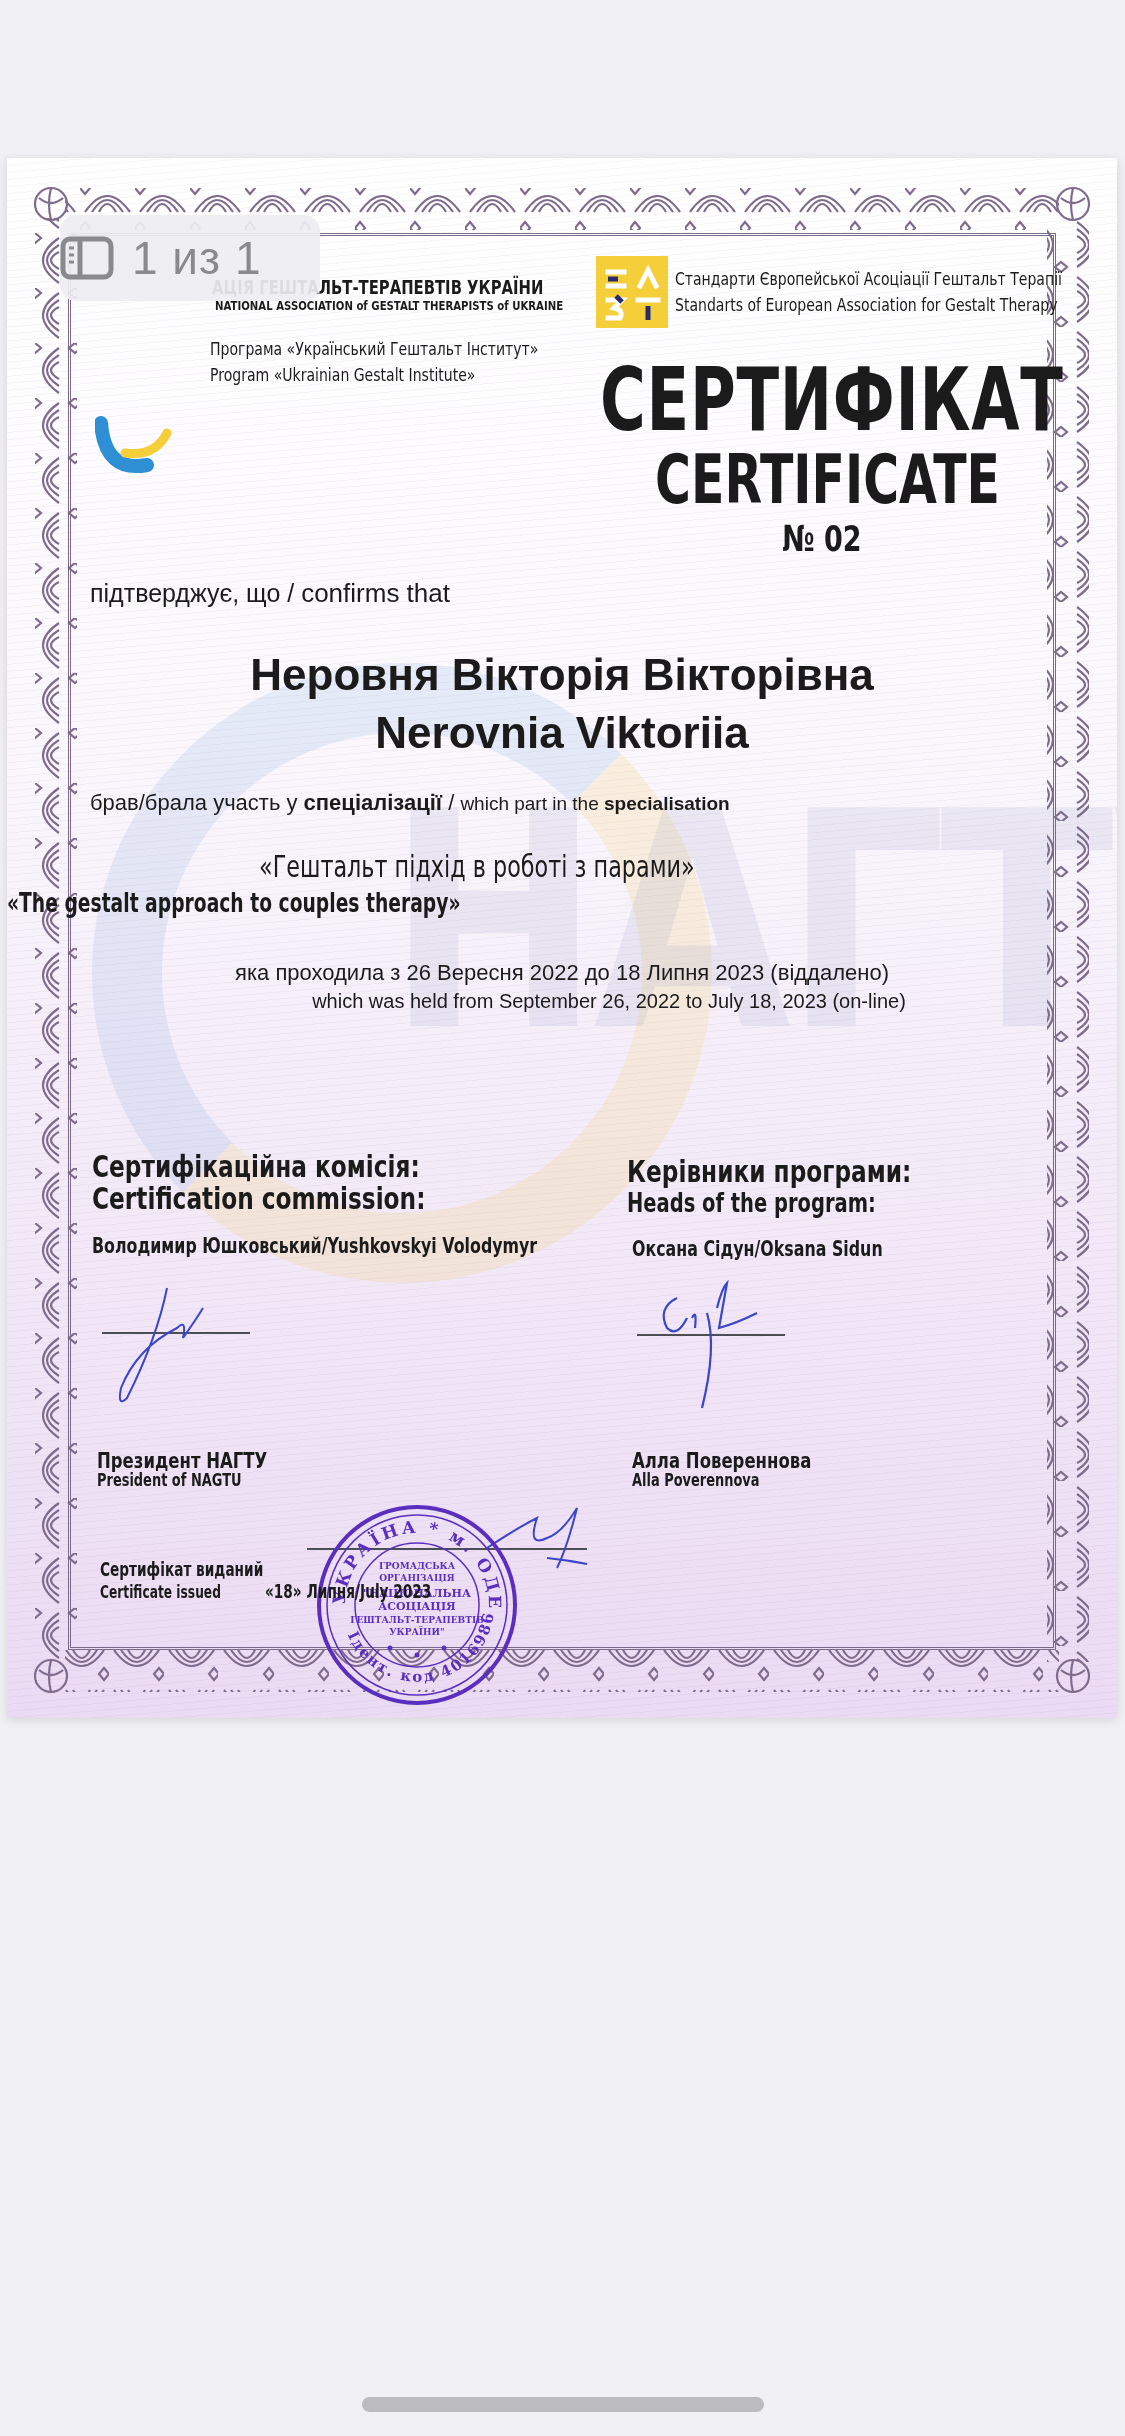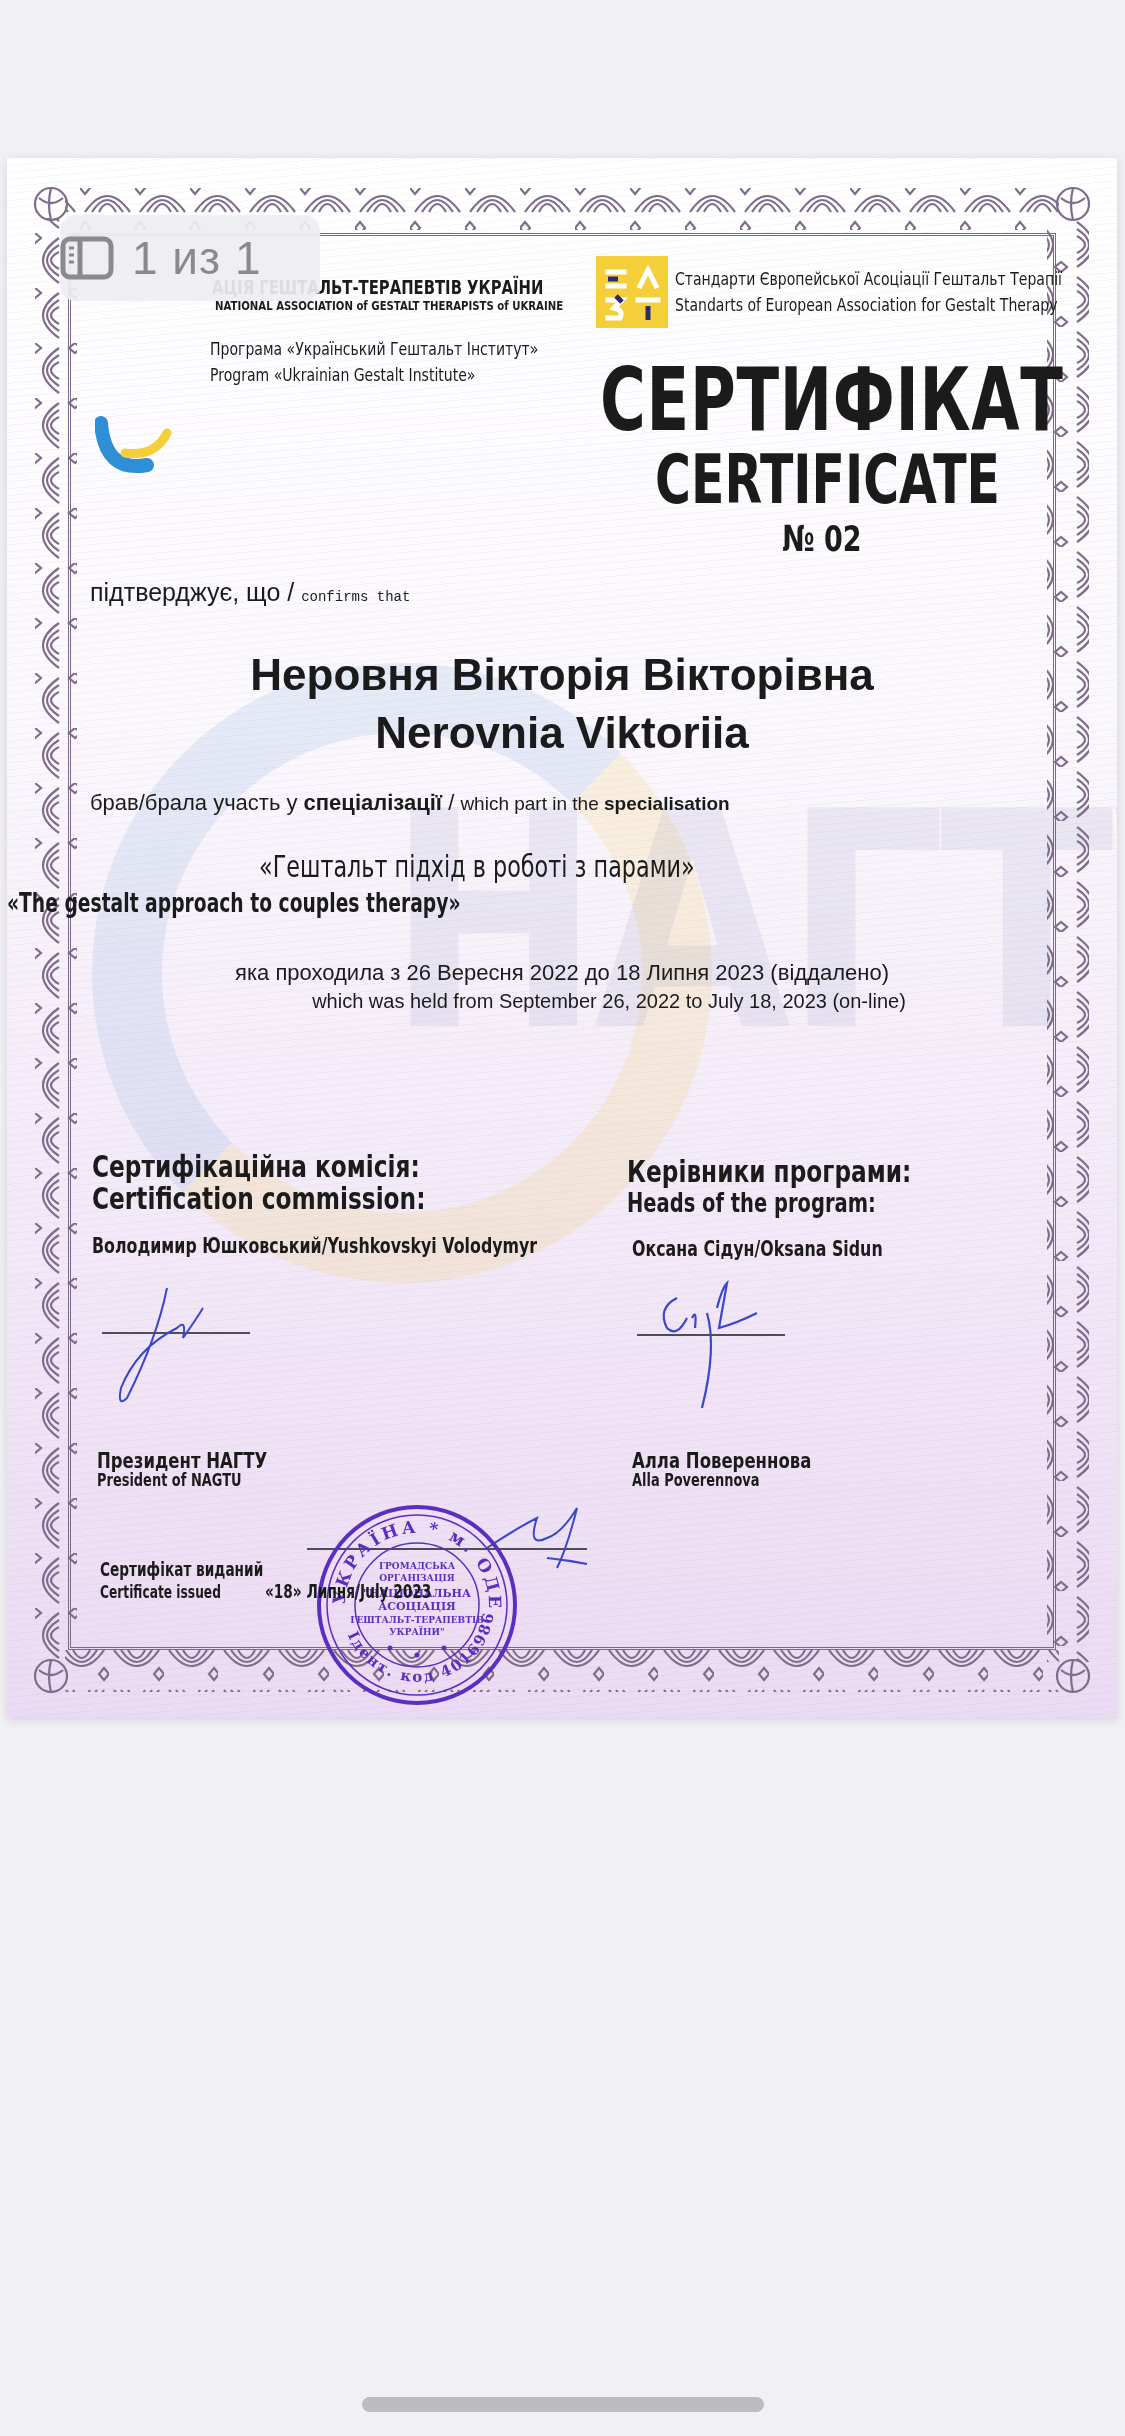--- a/index.html
+++ b/index.html
@@ -49,21 +49,21 @@
   .prog-en { left:203px; top:206px; font-size:18px; transform:scaleX(0.78); }
   .eagt-logo {
     position:absolute; left:589px; top:98px; width:72px; height:72px; background:#f4cf3a;
   }
   .std-ua { left:668px; top:110px; font-size:18px; transform:scaleX(0.78); }
   .std-en { left:668px; top:136px; font-size:18px; transform:scaleX(0.78); }
   .title-ua { left:593px; top:190px; font-size:88px; font-weight:bold; transform:scaleX(0.71); letter-spacing:1px; }
   .title-en { left:648px; top:282px; font-size:68px; font-weight:bold; transform:scaleX(0.72); }
   .cert-no { left:775px; top:360px; font-size:36px; font-weight:bold; transform:scaleX(0.75); }
   .confirms { left:83px; top:420px; font-size:25px; }
-  .confirms .en { font-size:14px;font-family:Liberation Mono, monospace; }
+  .confirms .en { font-size:26px; }
   .name-ua { left:0; width:1110px; text-align:center; top:492px; font-size:44px; font-weight:bold; }
   .name-en { left:0; width:1110px; text-align:center; top:550px; font-size:44px; font-weight:bold; }
   .took-part { left:83px; top:632px; font-size:22px; }
   .took-part b { font-weight:bold; }
   .took-part .en { font-size:19px; }
   .course-ua { left:0; width:1110px; text-align:center; top:690px; font-size:31px; font-weight:normal; }
   .course-en { left:0; width:1110px; text-align:left; top:730px; font-size:26px; font-weight:bold; }
   .course-ua span, .course-en span { display:inline-block; transform:scaleX(0.72); }
   .held-ua { left:0; width:1110px; text-align:center; top:802px; font-size:22px; }
   .held-en { left:0; width:1110px; text-align:center; top:832px; font-size:20px;padding-left:47px; }

